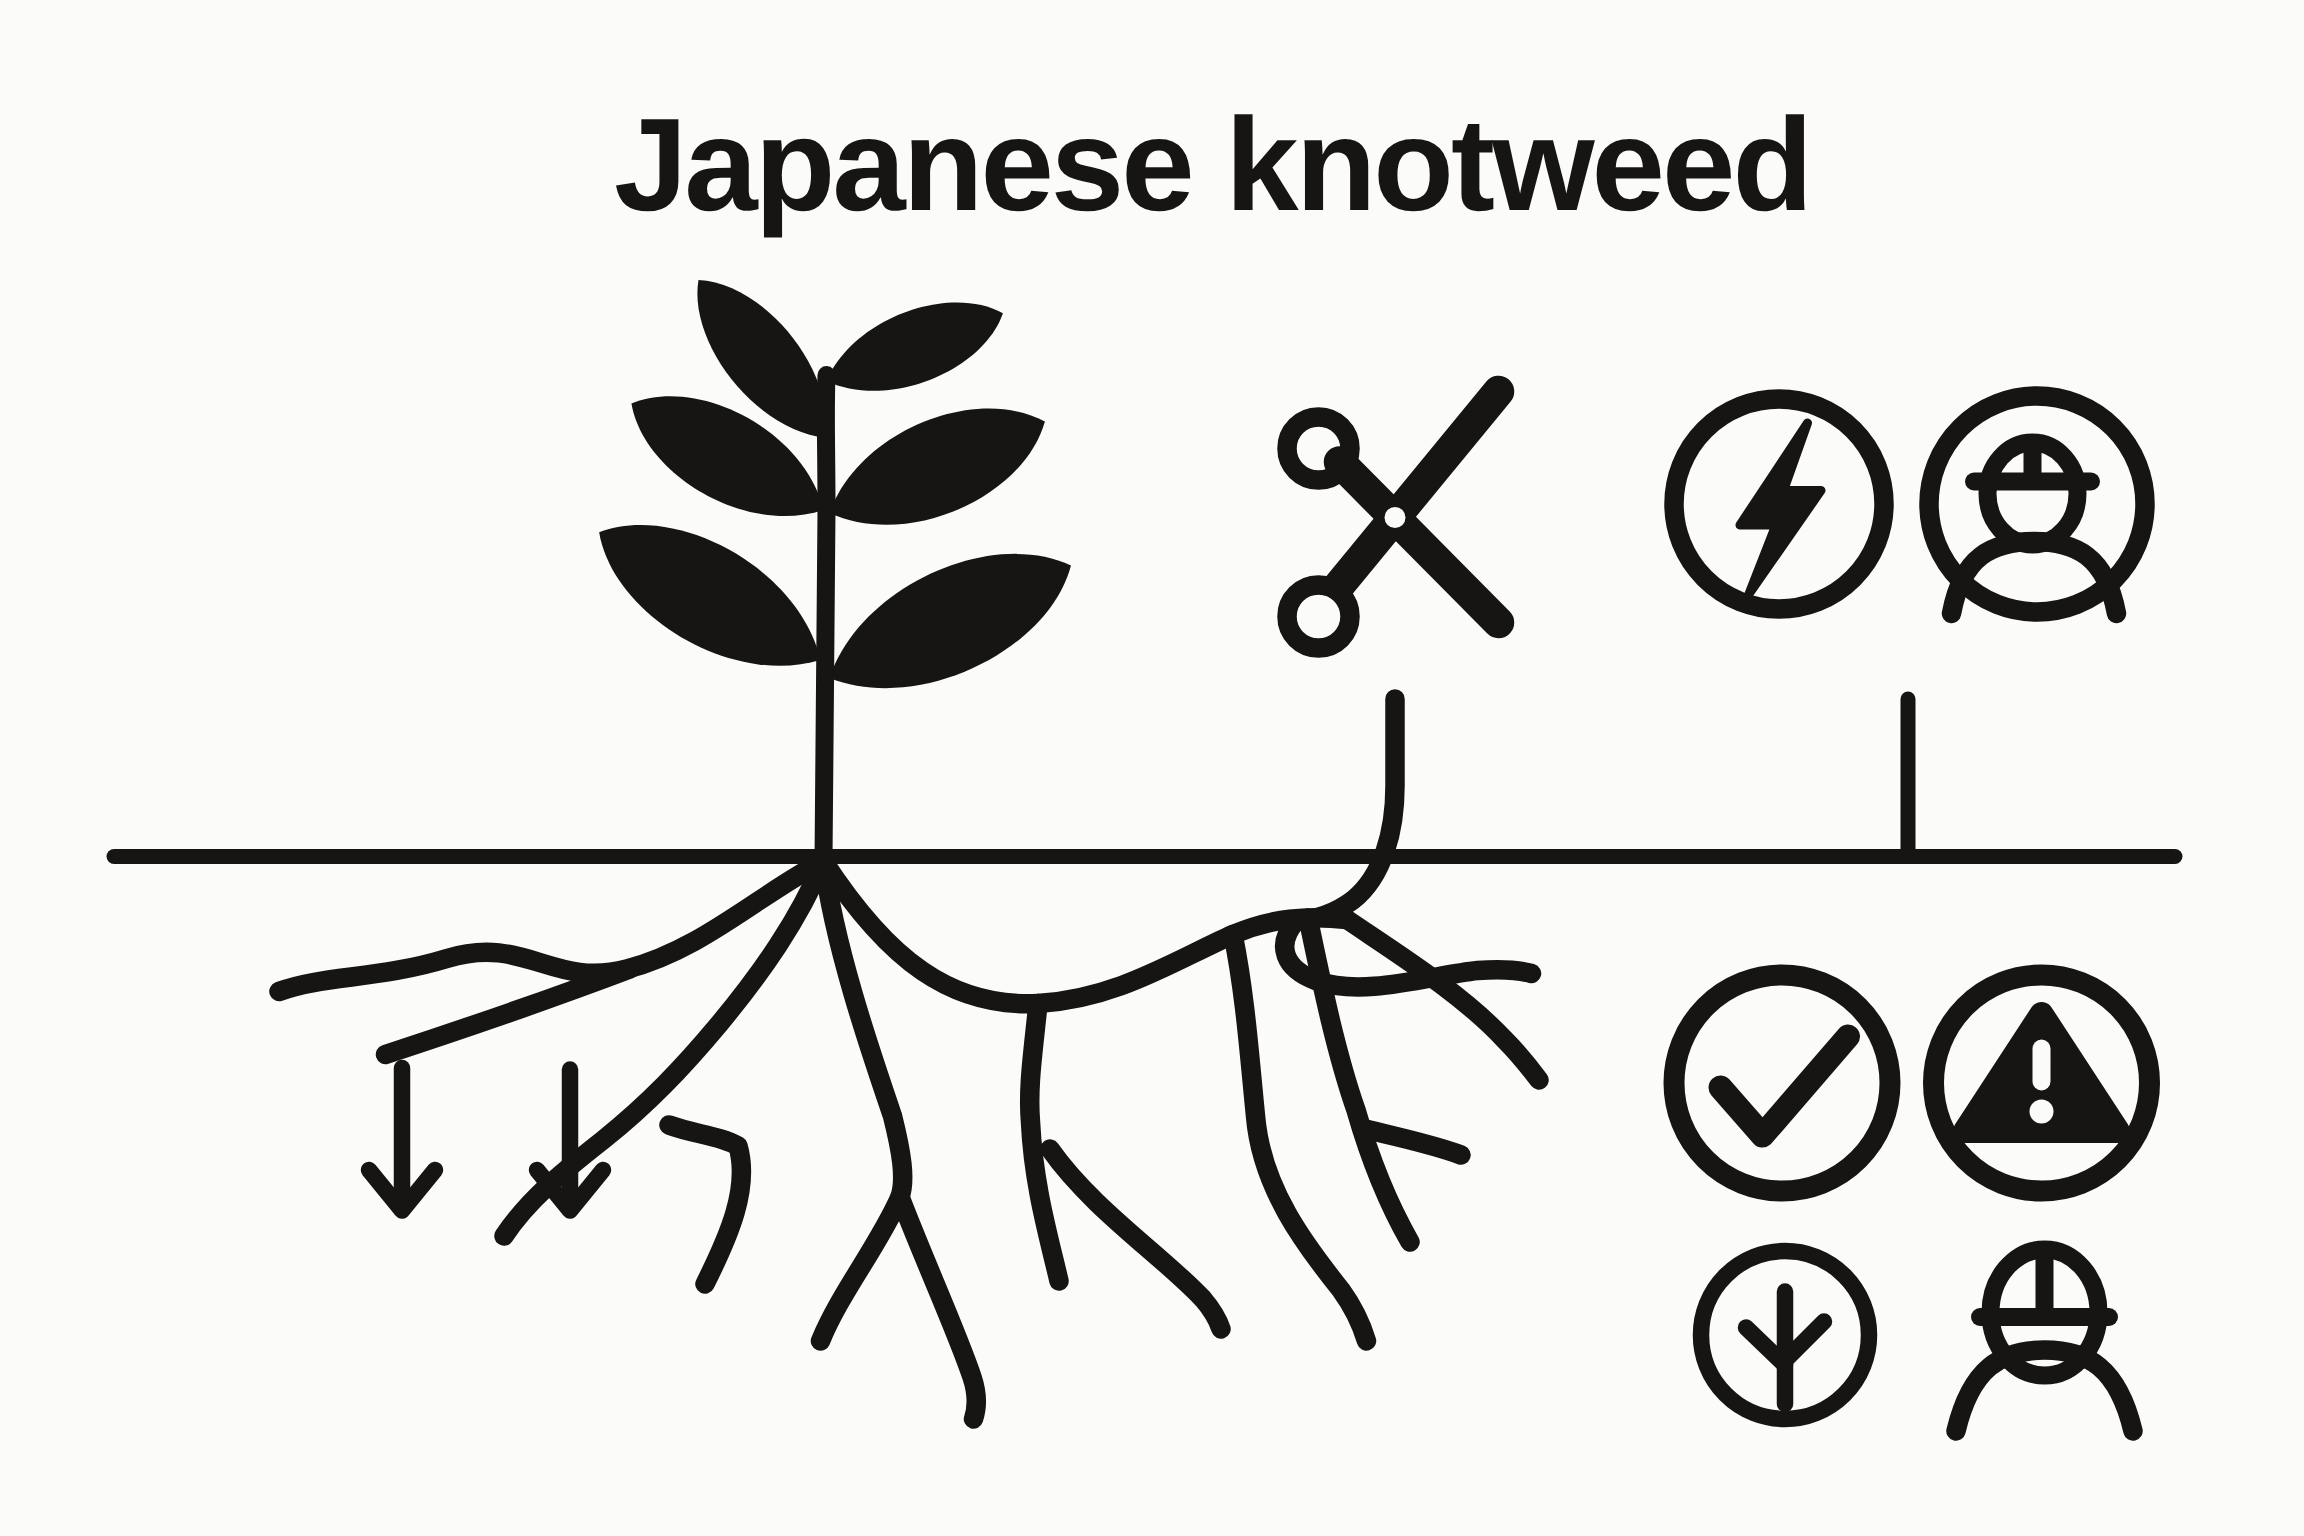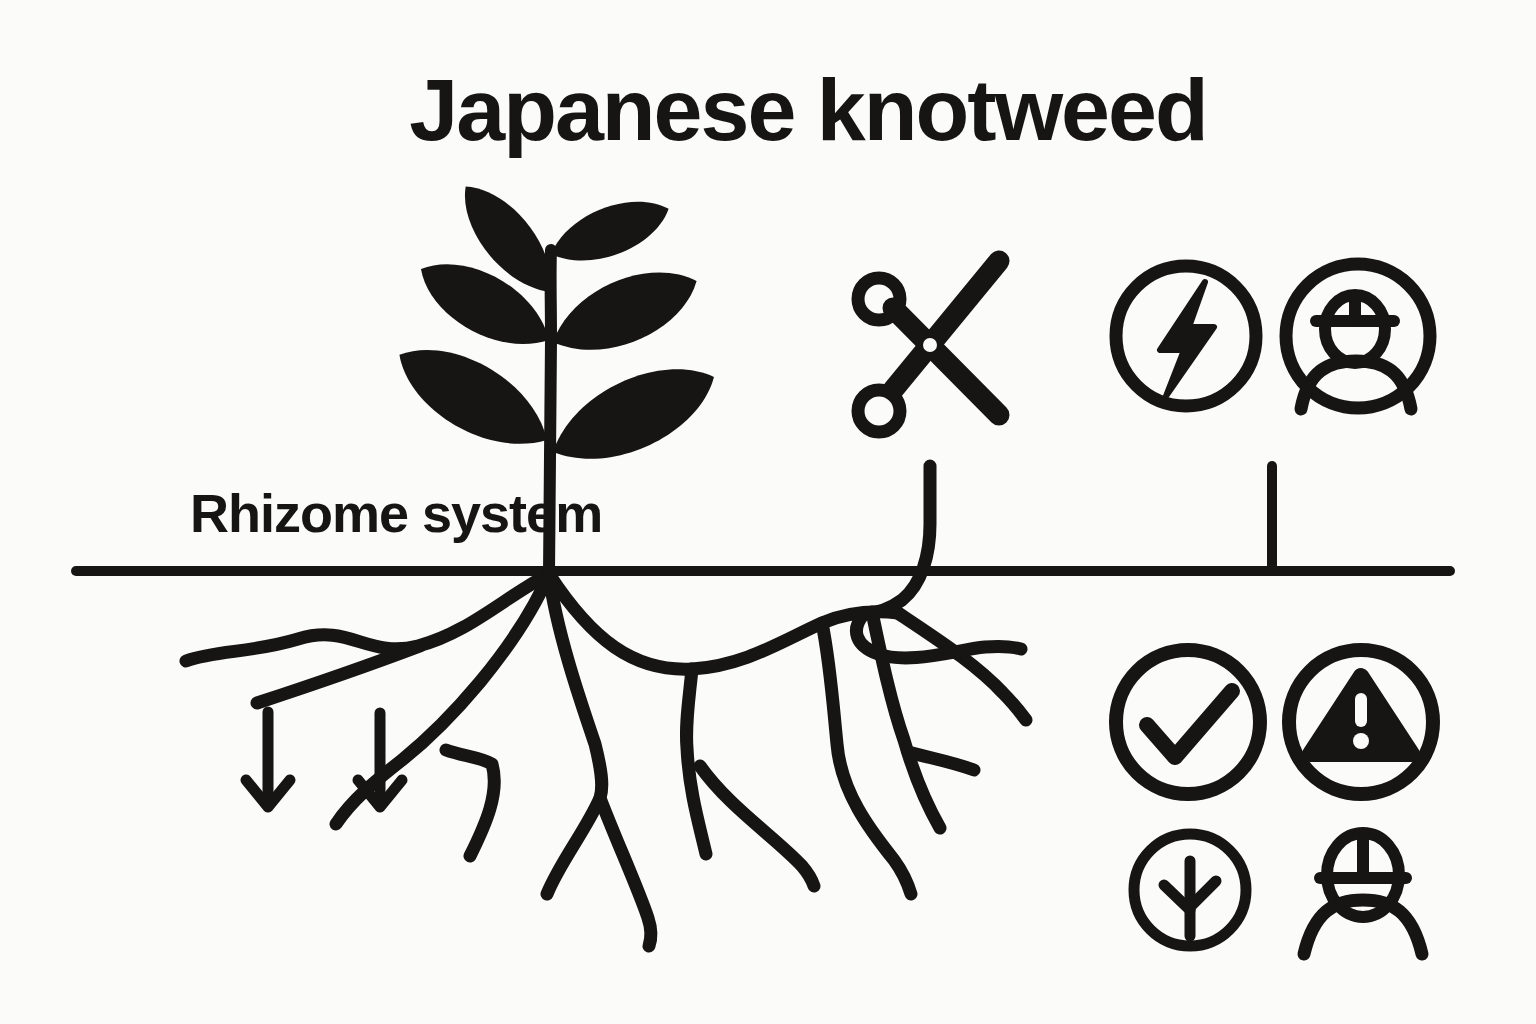--- a/index.html
+++ b/index.html
@@ -124,15 +124,14 @@
 
     <g stroke-width="12">
       <ellipse cx="1363" cy="875" rx="36" ry="42"></ellipse>
       <path d="M1320,878 H1406"></path>
       <path d="M1363,839 V872"></path>
       <path stroke-width="13" d="M1304,954 C1314,912 1334,900 1363,900 C1392,900 1412,912 1422,954"></path>
     </g>
   </svg>
 
   <div class="txt title">Japanese knotweed</div>
-  <div class="txt rhizome">Rhizome system</div>
 
 </div>
 
 </body></html>

